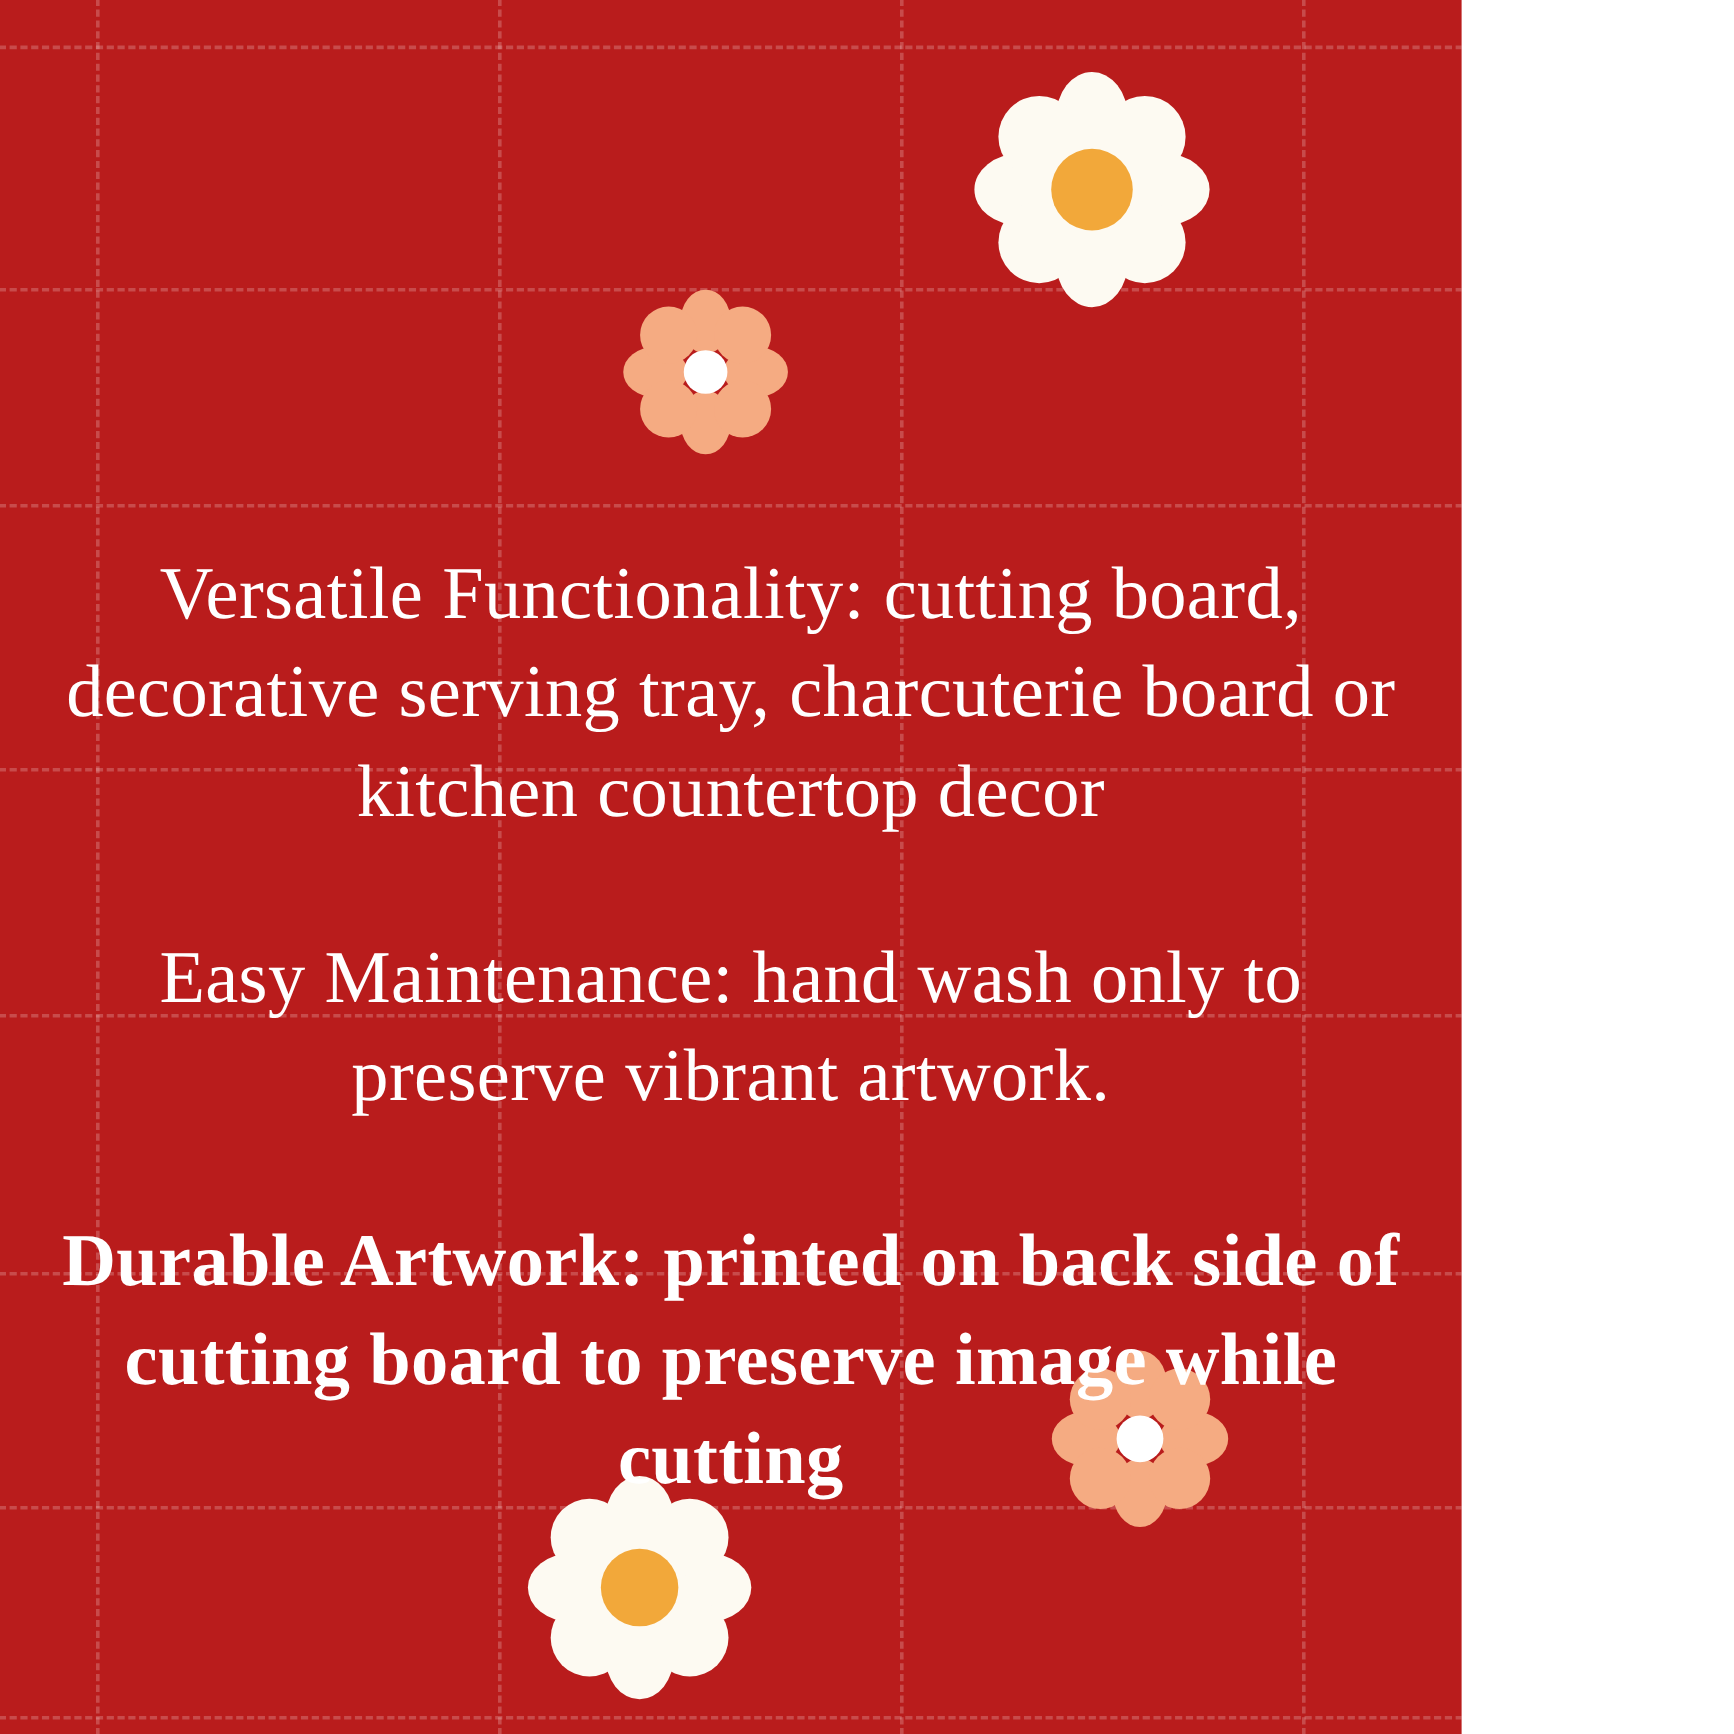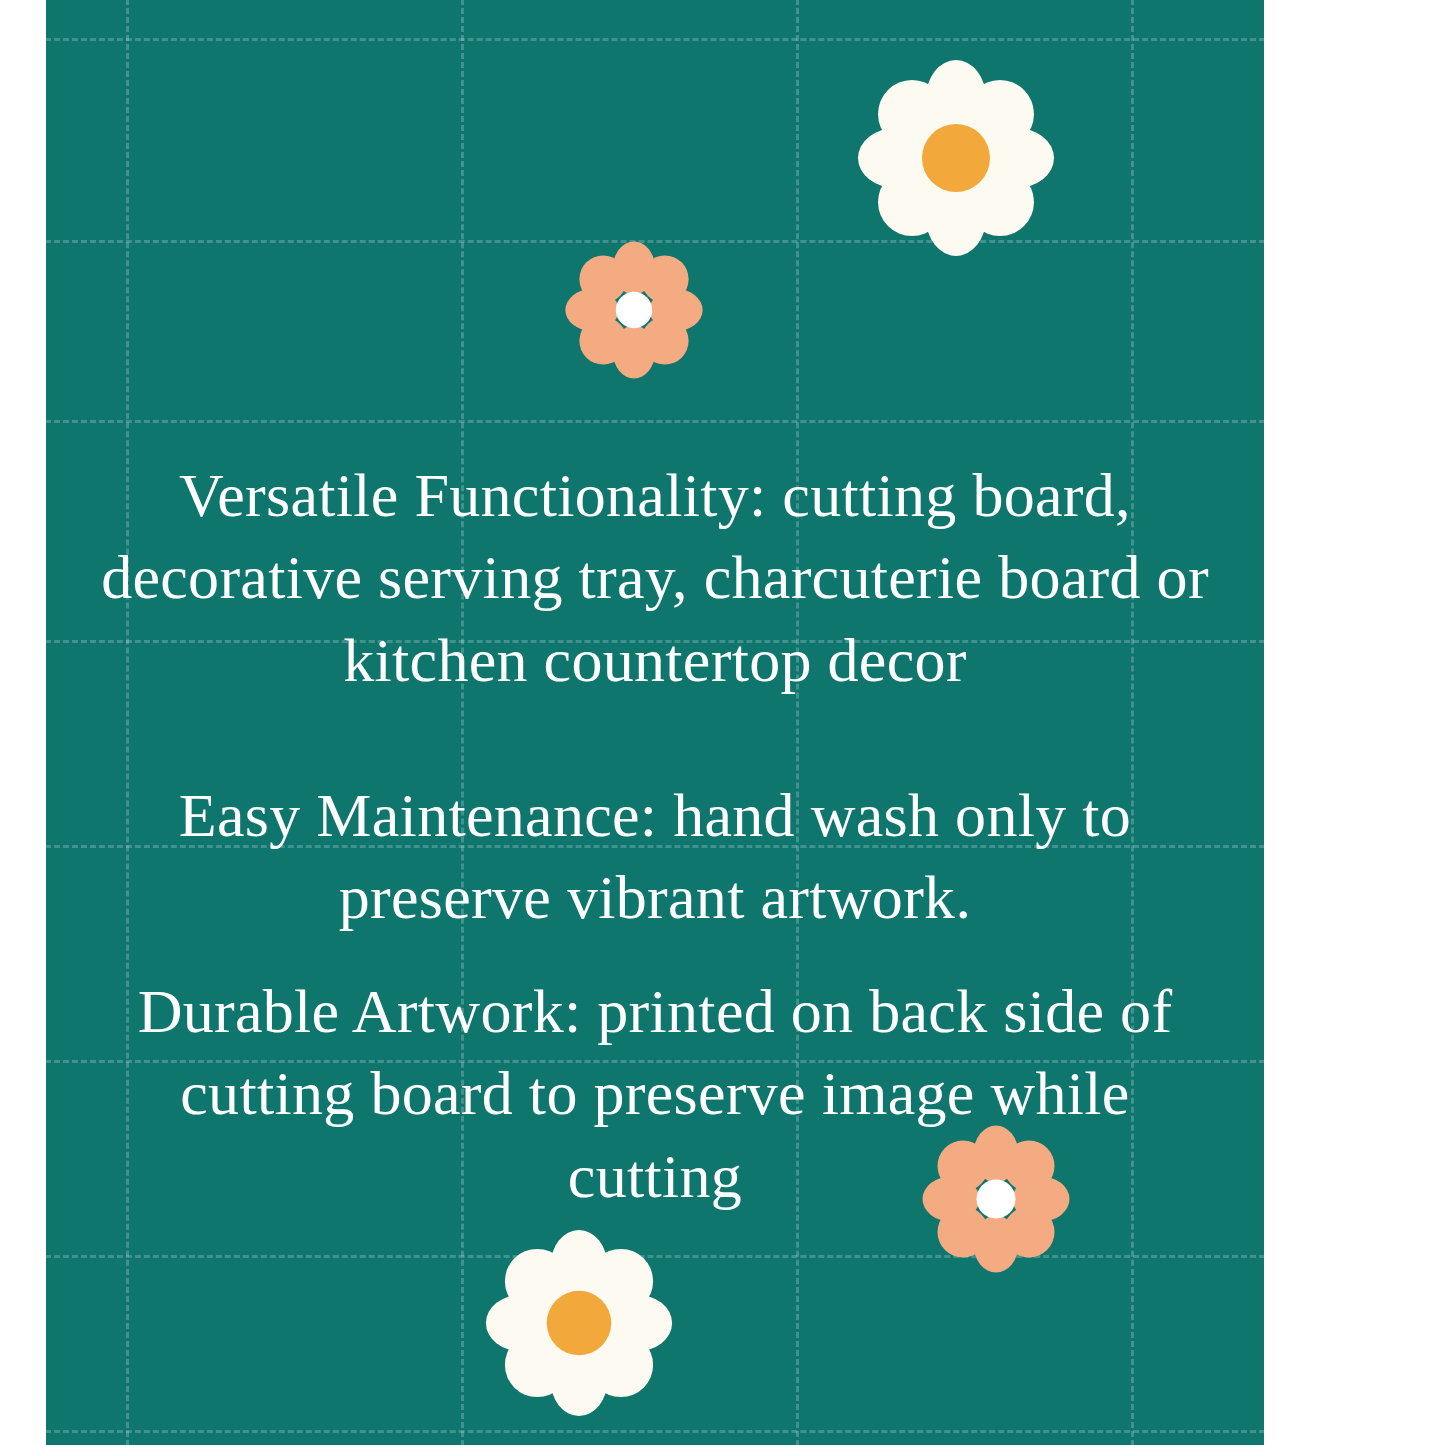--- a/index.html
+++ b/index.html
@@ -10,23 +10,22 @@
     width: 1445px;
     height: 1445px;
     overflow: hidden;
     font-family: "Liberation Serif", serif;
   }
 
   #canvas {
     position: relative;
     width: 1218px;
     height: 1445px;
-    background-color: #0f766e;
+    background-color: #b91c1c;
     overflow: hidden;
-    margin-left: 46px;
   }
 
   
   .grid-layer {
     position: absolute;
     inset: 0;
     pointer-events: none;
   }
   .grid-line-v, .grid-line-h {
     position: absolute;
@@ -62,21 +61,21 @@
     text-align: center;
     color: #ffffff;
     font-family: "Liberation Serif", serif;
     font-size: 62px;
     line-height: 1.33;
     letter-spacing: 0.3px;
     font-weight: 400;
   }
   .para-1 { top: 392px; }
   .para-2 { top: 712px; font-family: Liberation Serif, serif; }
-  .para-3 { top: 908px; }
+  .para-3 { top: 948px; font-weight: bold; }
 
   
   .flower {
     position: absolute;
   }
   .flower svg { display: block; }
 </style>
 </head>
 <body>
 

